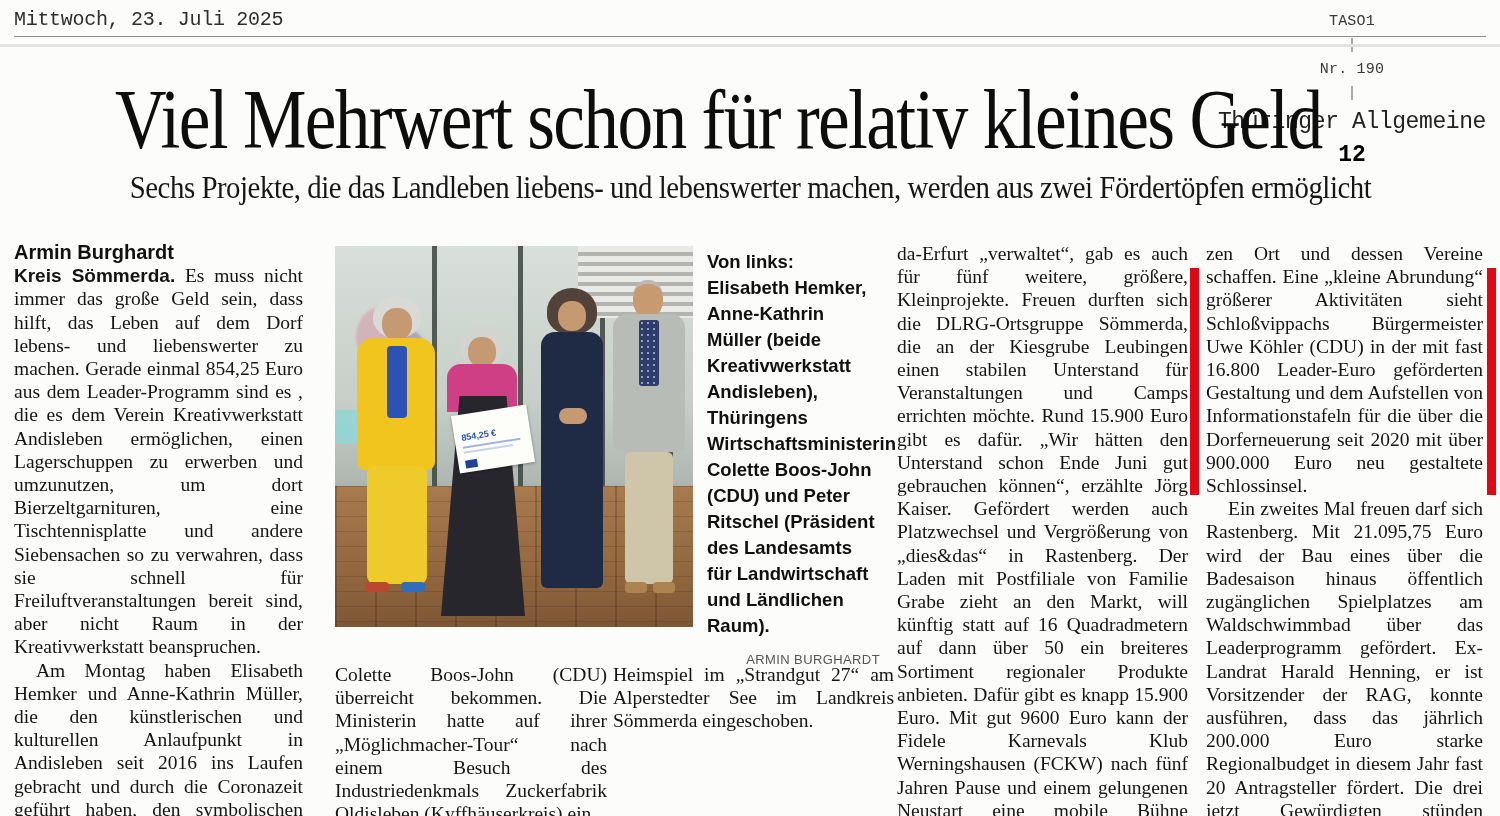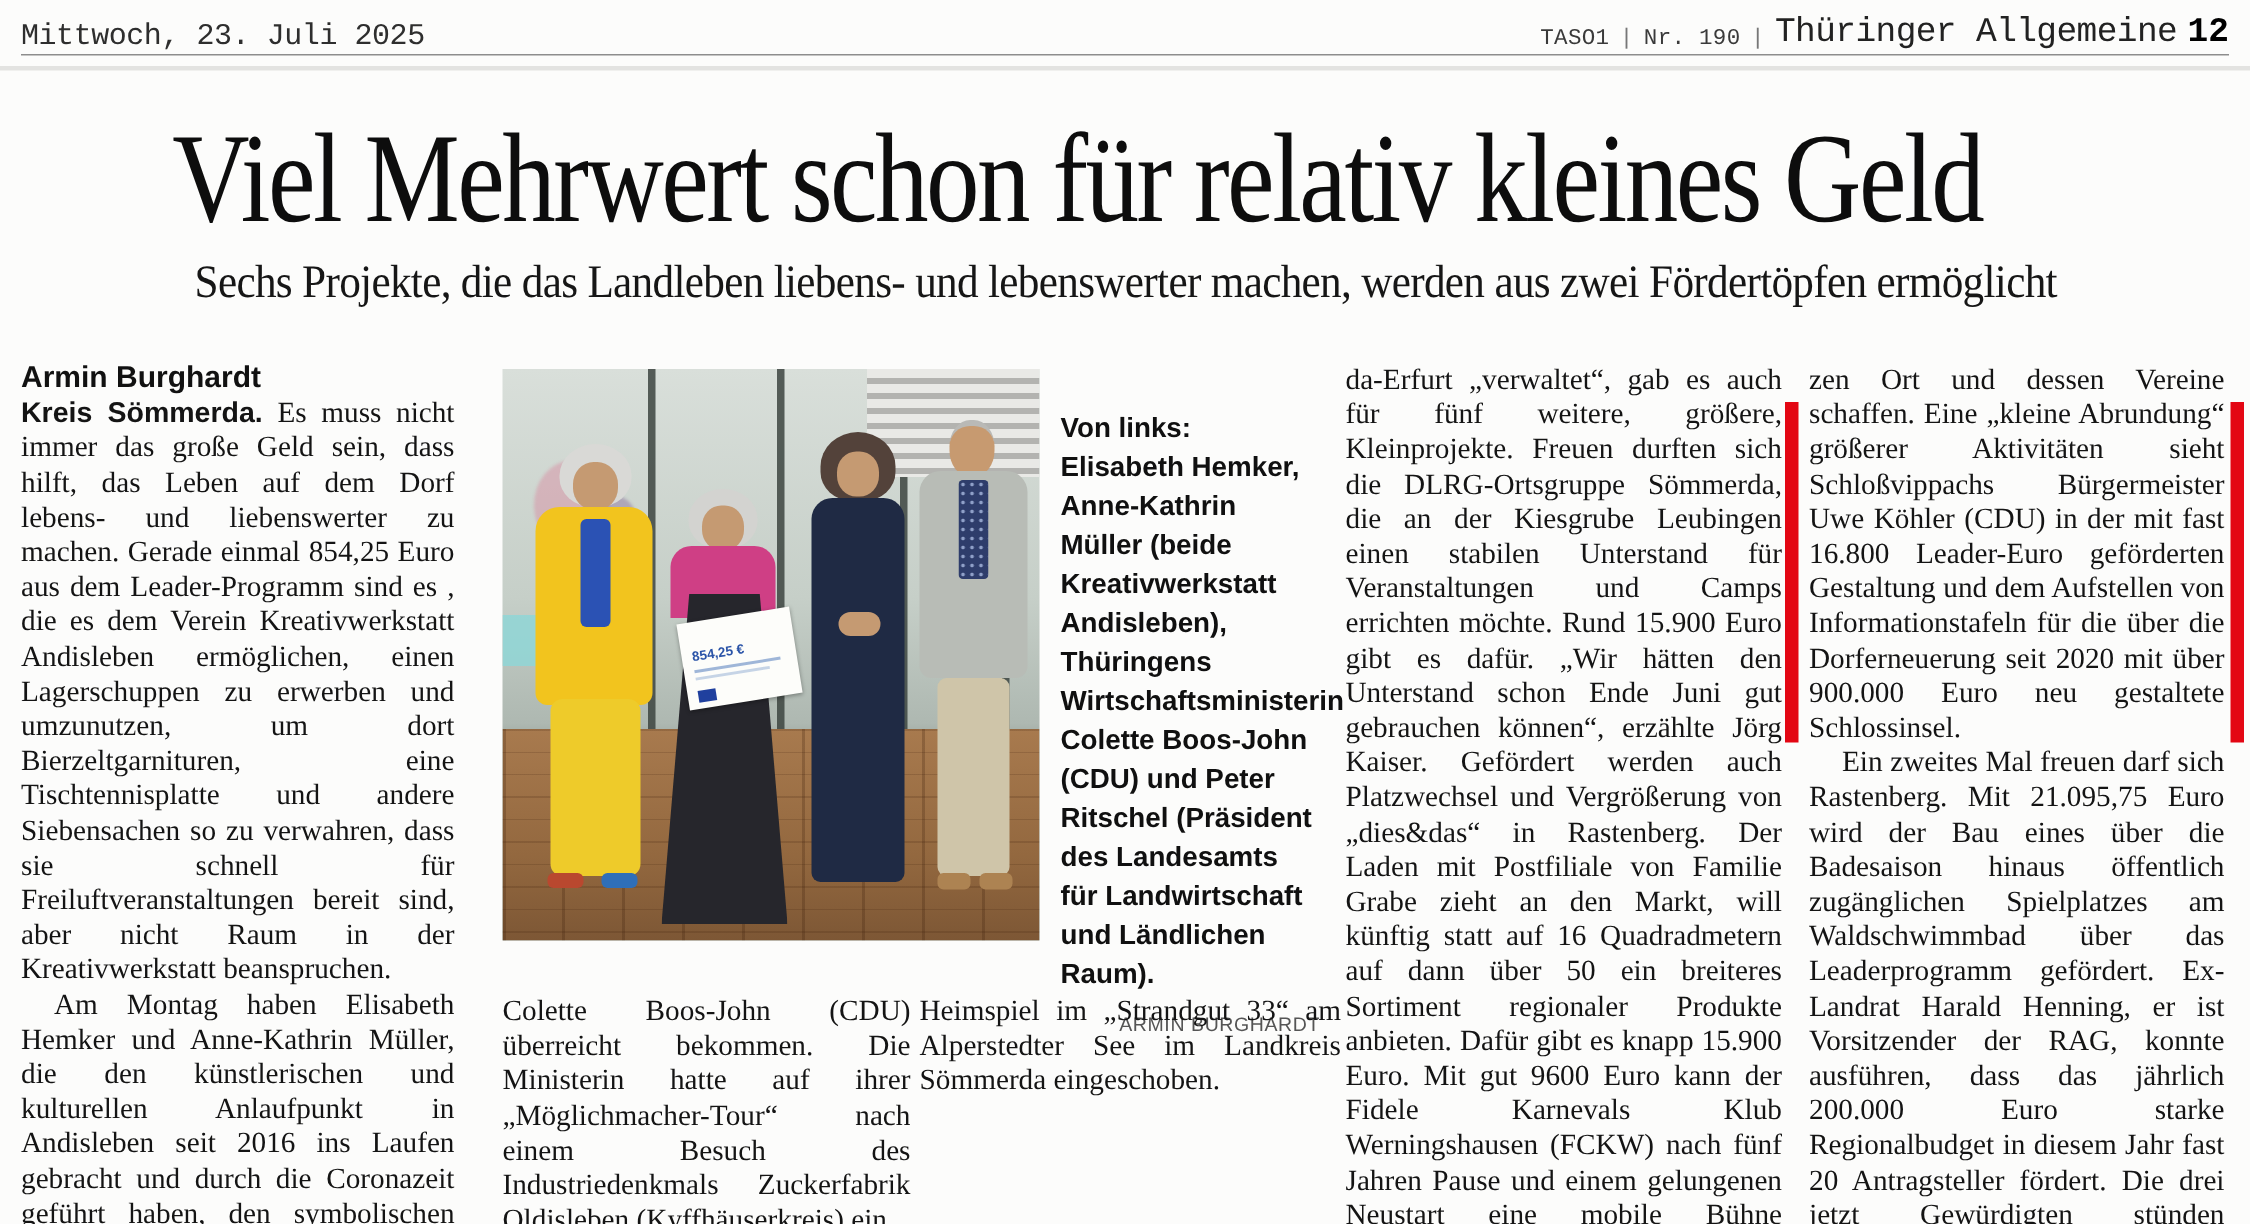--- a/index.html
+++ b/index.html
@@ -4,21 +4,21 @@
 <style>
   html,body{margin:0;padding:0;background:#ffffff;}
   .page{position:relative;width:1500px;height:816px;background:#fcfcfb;overflow:hidden;
         font-family:"Liberation Serif", serif;color:#111;}
 
   
   .masthead{position:absolute;top:8px;left:14px;right:14px;height:26px;
             display:flex;justify-content:space-between;align-items:baseline;
             font-family:Liberation Mono, monospace;}
   .m-date{font-size:20px;color:#2e2e2e;letter-spacing:-0.3px;}
-  .m-right{display:flex;align-items:flex-end;gap:7px;color:#3a3a3a;}
+  .m-right{display:flex;align-items:center;gap:7px;color:#3a3a3a;flex-direction:column;}
   .m-small{font-size:15px;letter-spacing:0.2px;}
   .m-sep{font-size:15px;color:#777;}
   .m-paper{font-size:23px;color:#222;letter-spacing:-0.4px;}
   .m-page{font-size:23px;font-weight:700;color:#000;}
   .rule1{position:absolute;top:36px;left:14px;right:14px;height:1px;background:#8d8d8d;}
   .rule2{position:absolute;top:44px;left:0;right:0;height:3px;background:#e3e3e1;}
 
   
   .headline{position:absolute;top:70px;left:0;width:1500px;text-align:left;white-space:nowrap;}
   .headline span{display:inline-block;transform:scaleX(0.84);transform-origin:center;
@@ -36,21 +36,21 @@
           margin:0 0 24px 0;text-align:left;color:#111;}
   .lead{font-family:"Liberation Sans", sans-serif;font-weight:700;font-size:19px;}
 
   .col1{left:14px;top:241px;width:289px;}
   .col2b{left:335px;top:663px;width:272px;}
   .col3b{left:613px;top:663px;width:281px;}
   .col4{left:897px;top:242px;width:291px;}
   .col5{left:1206px;top:242px;width:277px;}
 
   
-  .caption{position:absolute;left:707px;top:272px;width:173px;
+  .caption{position:absolute;left:707px;top:249px;width:173px;
            font-family:"Liberation Sans", sans-serif;font-weight:700;
            font-size:18.5px;line-height:26px;color:#101010;text-align:left;}
   .credit{margin-top:8px;font-weight:400;font-size:13px;color:#555;
           letter-spacing:0.4px;text-align:right;}
 
   
   .redbar{position:absolute;width:9px;height:227px;top:268px;background:#e30613;}
   .redbar.left{left:1190px;}
   .redbar.right{left:1487px;}
 
@@ -185,21 +185,21 @@
 
   <div class="caption">
     <div>Von links: Elisabeth Hemker, Anne-Kathrin Müller (beide Kreativwerkstatt Andisleben), Thüringens Wirtschaftsministerin Colette Boos-John (CDU) und Peter Ritschel (Präsident des Landesamts für Landwirtschaft und Ländlichen Raum).</div>
     <div class="credit">ARMIN BURGHARDT</div>
   </div>
 
   <div class="bodycol col2b">
     <p>Colette Boos-John (CDU) überreicht bekommen. Die Ministerin hatte auf ihrer „Möglichmacher-Tour“ nach einem Besuch des Industriedenkmals Zuckerfabrik Oldisleben (Kyffhäuserkreis) ein</p>
   </div>
   <div class="bodycol col3b">
-    <p>Heimspiel im „Strandgut 33“ am Alperstedter See im Landkreis Sömmerda eingeschoben.</p>
+    <p>Heimspiel im „Strandgut 27“ am Alperstedter See im Landkreis Sömmerda eingeschoben.</p>
   </div>
 
   <div class="bodycol col4">
     <p>da-Erfurt „verwaltet“, gab es auch für fünf weitere, größere, Kleinprojekte. Freuen durften sich die DLRG-Ortsgruppe Sömmerda, die an der Kiesgrube Leubingen einen stabilen Unterstand für Veranstaltungen und Camps errichten möchte. Rund 15.900 Euro gibt es dafür. „Wir hätten den Unterstand schon Ende Juni gut gebrauchen können“, erzählte Jörg Kaiser. Gefördert werden auch Platzwechsel und Vergrößerung von „dies&amp;das“ in Rastenberg. Der Laden mit Postfiliale von Familie Grabe zieht an den Markt, will künftig statt auf 16 Quadradmetern auf dann über 50 ein breiteres Sortiment regionaler Produkte anbieten. Dafür gibt es knapp 15.900 Euro. Mit gut 9600 Euro kann der Fidele Karnevals Klub Werningshausen (FCKW) nach fünf Jahren Pause und einem gelungenen Neustart eine mobile Bühne erwerben und so einen Mehrwert für den gan-</p>
   </div>
 
   <div class="redbar left"></div>
   <div class="redbar right"></div>
   <div class="bodycol col5">
     <p>zen Ort und dessen Vereine schaffen. Eine „kleine Abrundung“ größerer Aktivitäten sieht Schloßvippachs Bürgermeister Uwe Köhler (CDU) in der mit fast 16.800 Leader-Euro geförderten Gestaltung und dem Aufstellen von Informationstafeln für die über die Dorferneuerung seit 2020 mit über 900.000 Euro neu gestaltete Schlossinsel.</p>

